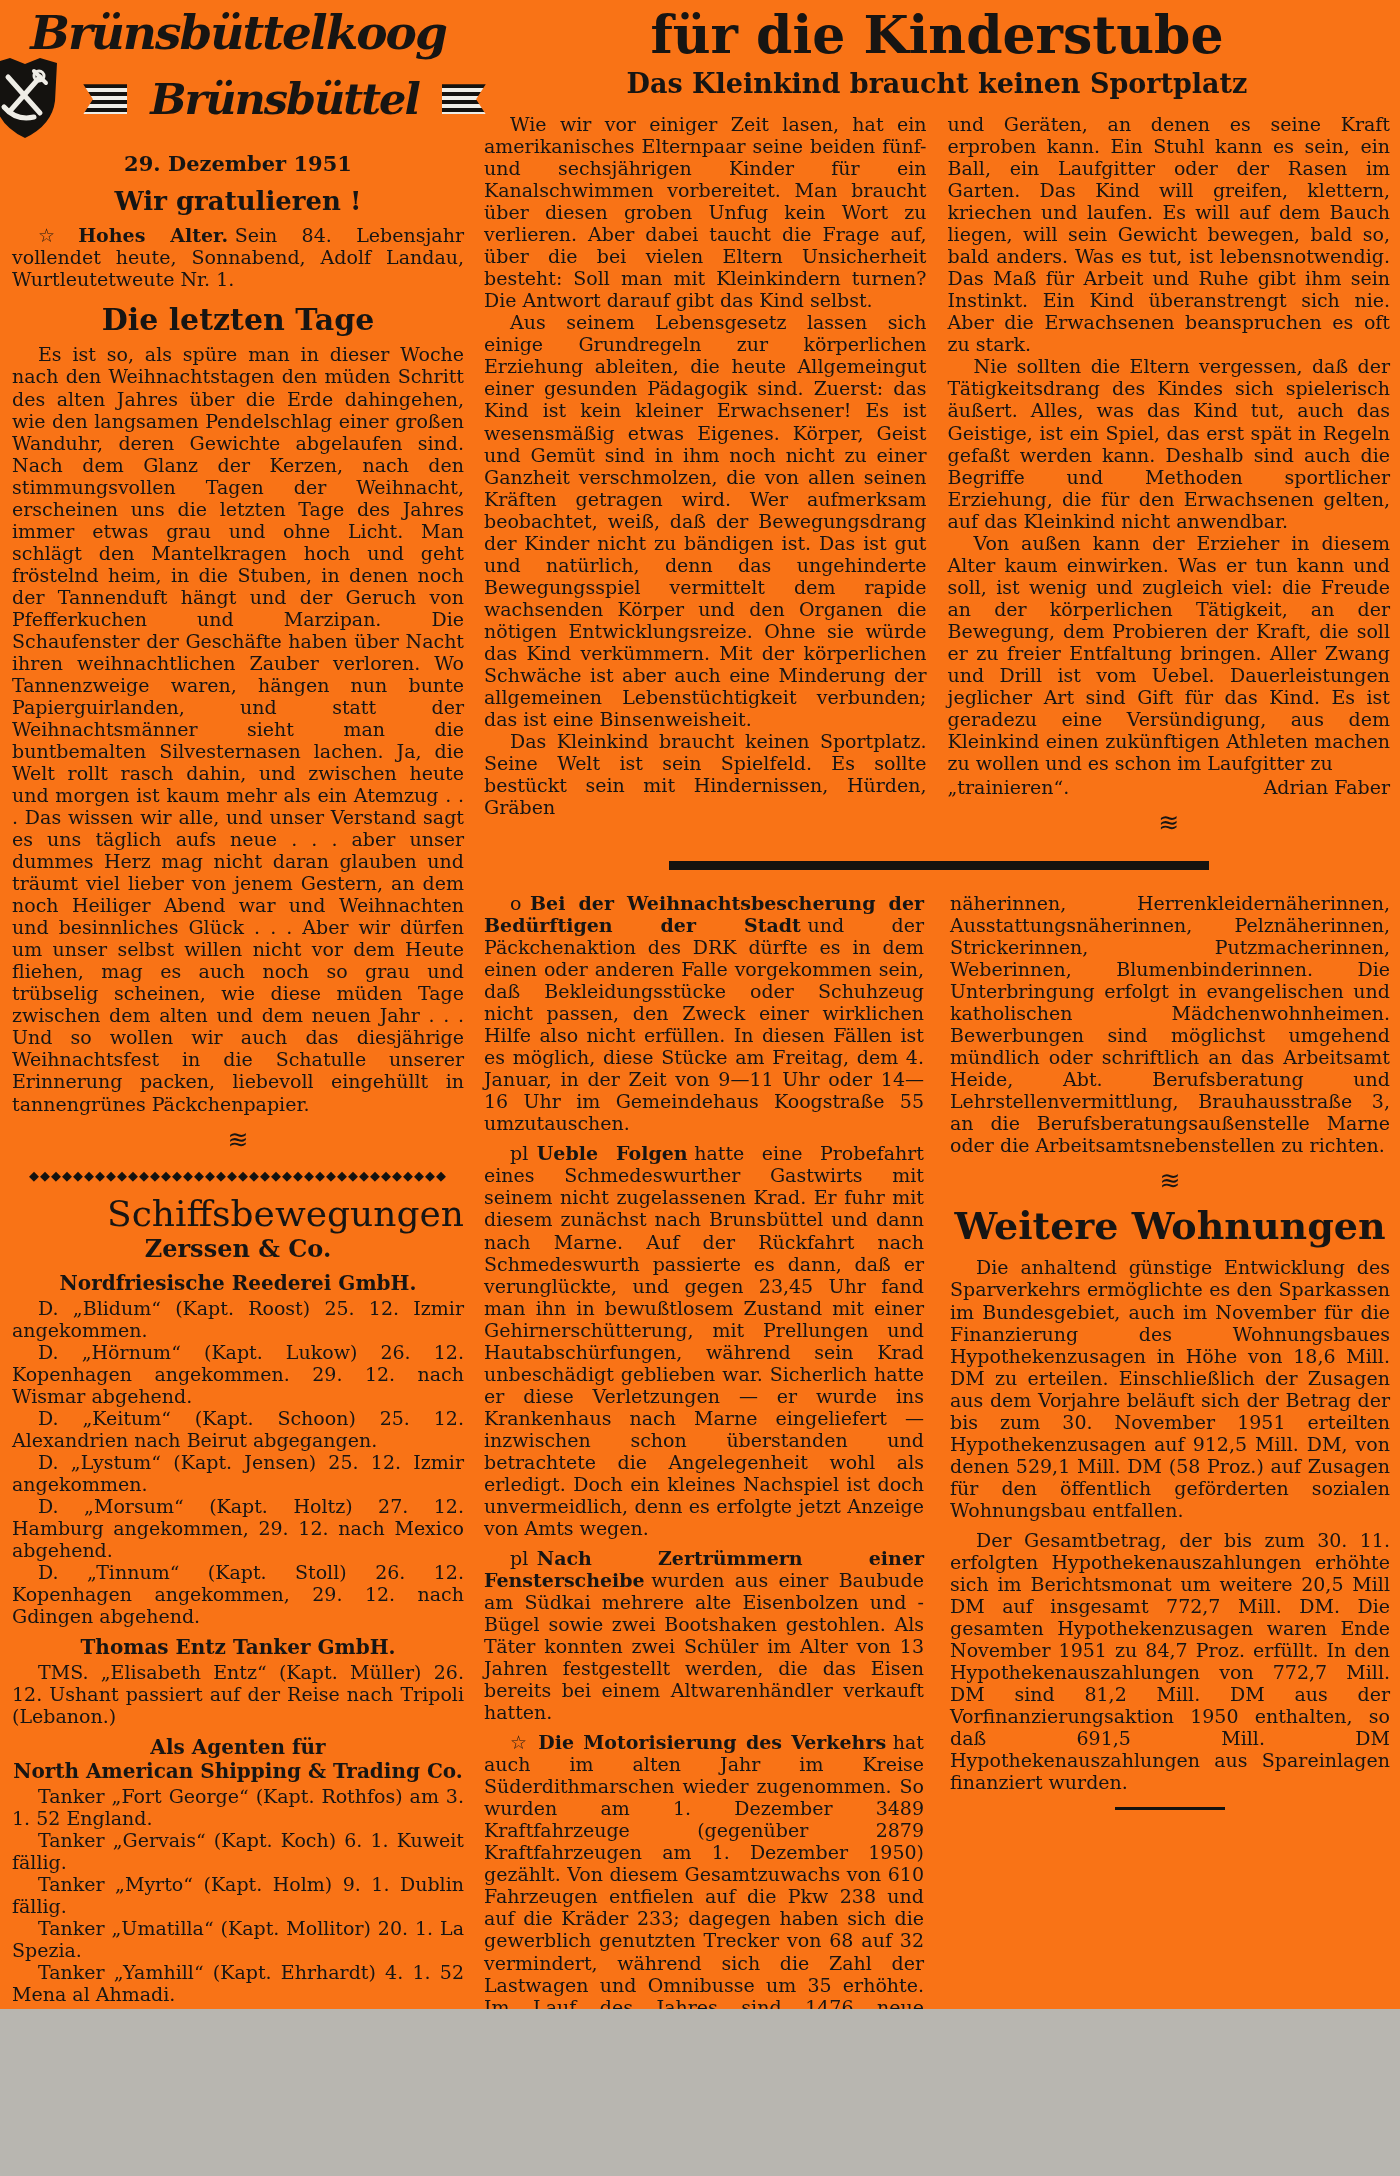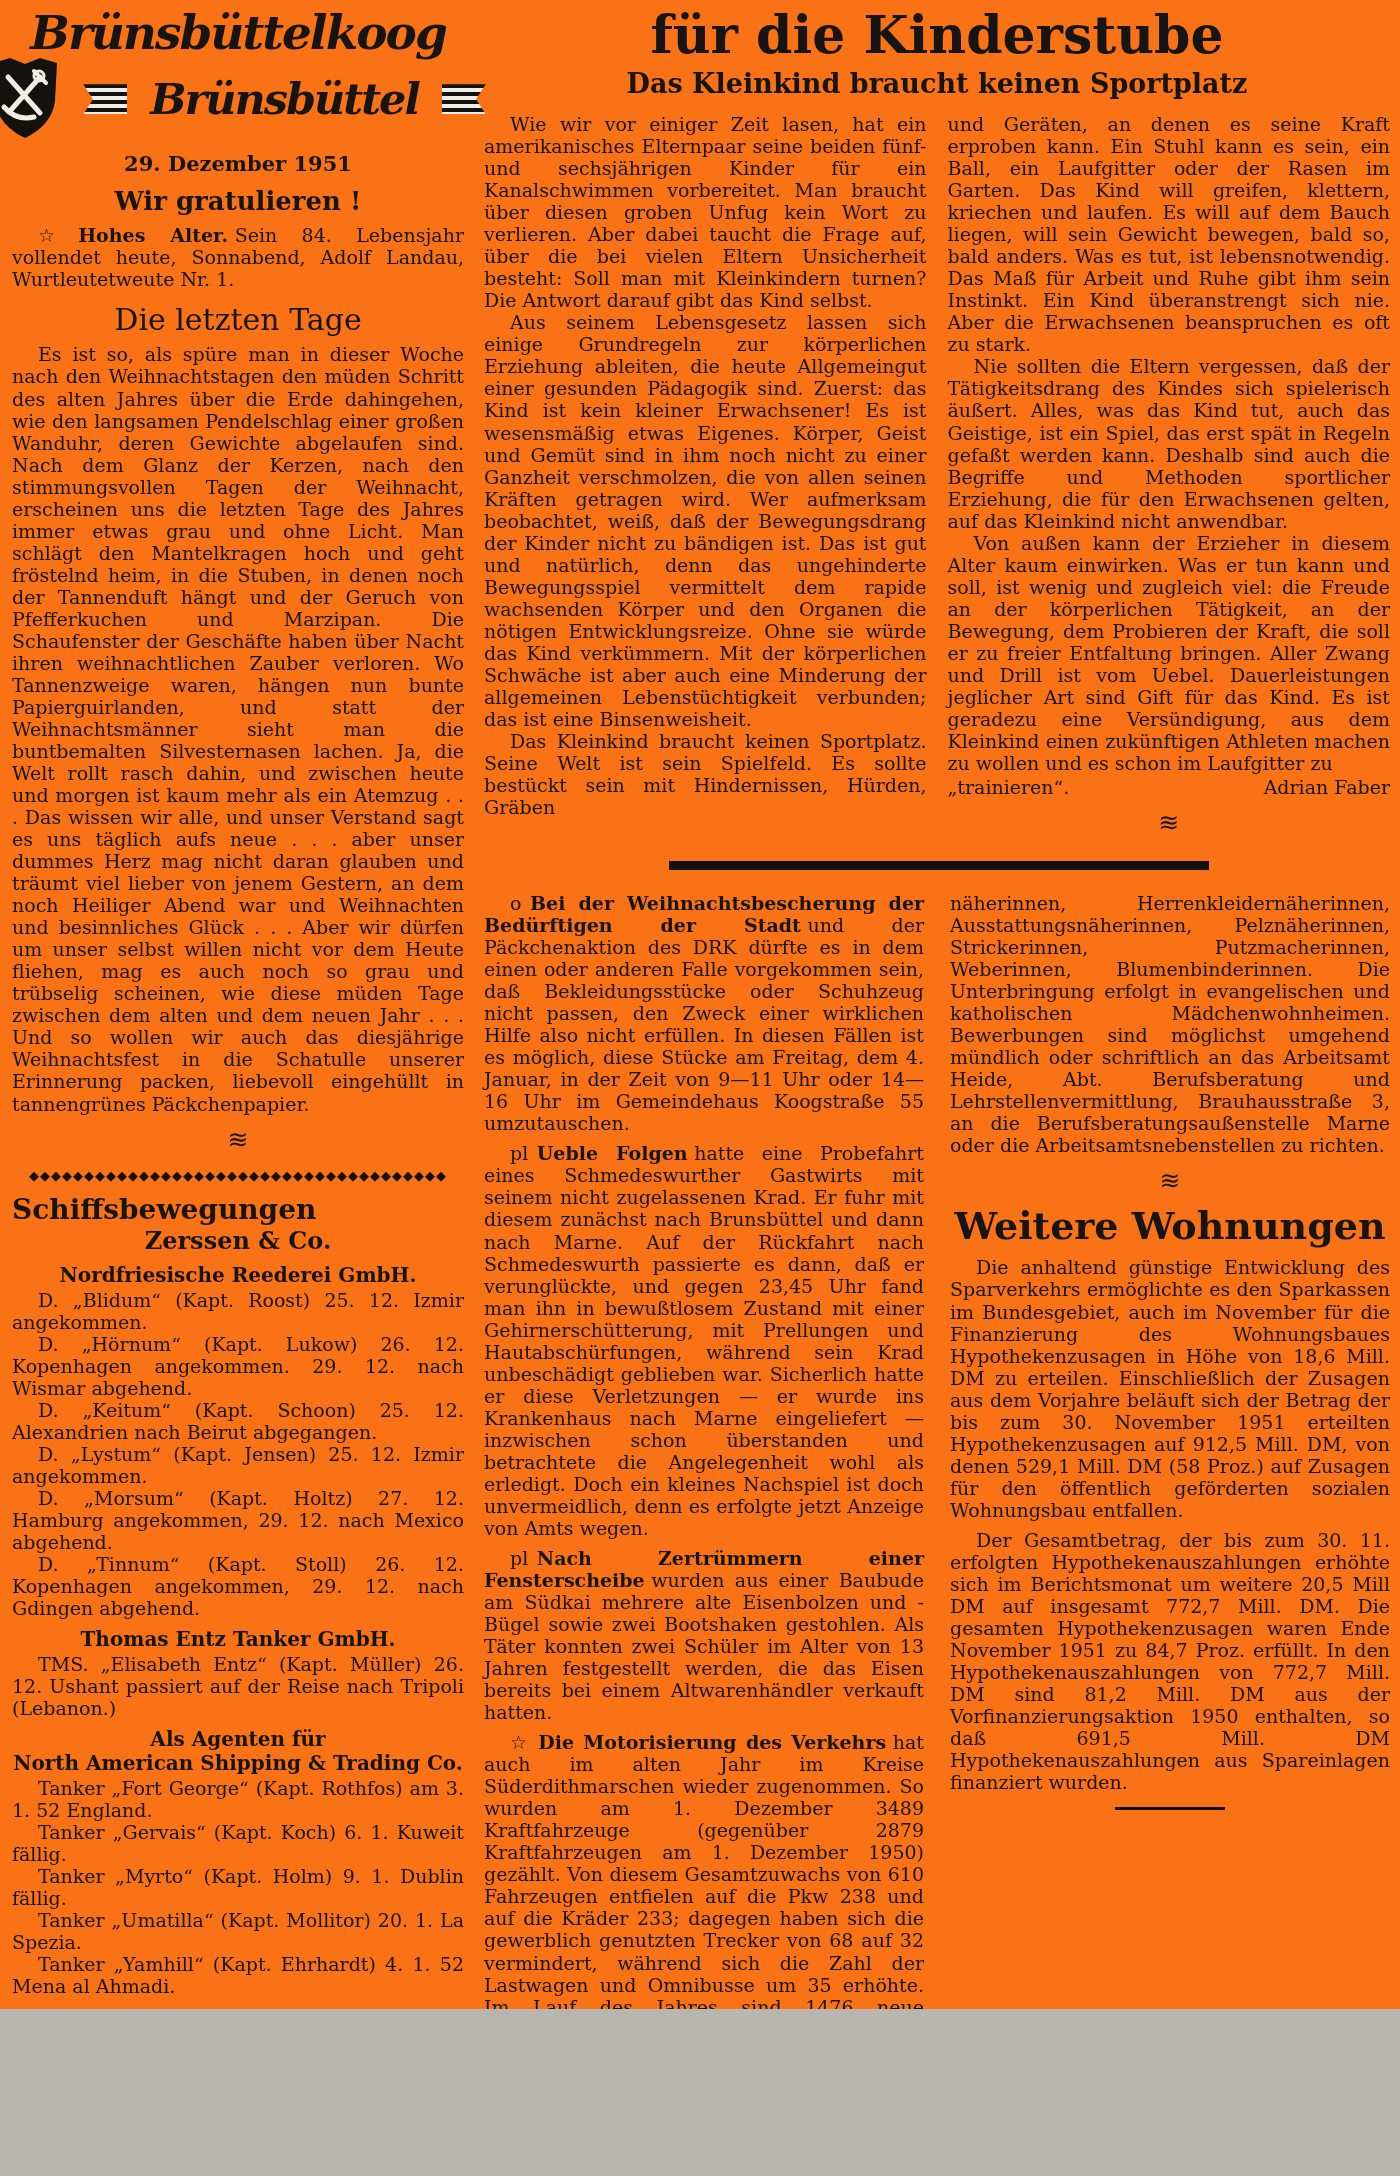--- a/index.html
+++ b/index.html
@@ -25,26 +25,26 @@
   .mast1{font-size:47px;font-weight:bold;font-style:italic;letter-spacing:-2px;line-height:1.05;}
   .mastrow{display:flex;align-items:center;justify-content:center;gap:23px;margin-top:-2px;}
   .ribbon{width:44px;height:30px;flex:none;
     background:repeating-linear-gradient(180deg,#14120f 0 4px,#efede6 4px 8px);}
   .ribbon.l{clip-path:polygon(0 0,100% 0,100% 100%,0 100%,22% 50%);}
   .ribbon.r{clip-path:polygon(0 0,100% 0,78% 50%,100% 100%,0 100%);}
   .mast2{font-size:43px;font-weight:bold;font-style:italic;letter-spacing:-2px;line-height:1;}
   .dateline{text-align:center;font-weight:bold;font-size:21px;margin:8px 0 10px;}
 
   .h-grat{text-align:center;font-weight:bold;font-size:26px;margin:2px 0 8px;}
-  .h-tage{text-align:center;font-weight:normal;font-size:30px;margin:12px 0 6px;}
+  .h-tage{text-align:center;font-weight:bold;font-size:30px;margin:12px 0 6px;}
   .wavy{text-align:center;font-family:"DejaVu Sans","Liberation Sans",sans-serif;
         font-size:25px;line-height:1;margin:12px 0;}
   .diamonds{white-space:nowrap;overflow:hidden;text-align:center;font-size:13px;
             letter-spacing:1px;margin:16px 0 4px;color:#14120f;}
-  .h-schiff{text-align:left;font-weight:bold;font-size:28px;margin:10px 0 0;}
+  .h-schiff{text-align:right;font-weight:normal;font-size:36px;margin:10px 0 0;}
   .h-zerssen{text-align:center;font-weight:bold;font-size:24px;margin:0 0 6px;}
   .subhead{text-align:center;font-weight:bold;font-size:20px;margin:8px 0 2px;}
 
   .mainhead{text-align:center;font-weight:bold;font-size:52px;line-height:1.04;margin:0;}
   .mainsub{text-align:center;font-weight:bold;font-size:27px;margin:6px 0 14px;}
   .article-cols{display:flex;gap:21px;}
   .article-cols .col{flex:1;min-width:0;}
   .sigline{display:flex;justify-content:space-between;text-indent:0;margin-top:2px;}
   .sig{font-weight:normal;}
 

